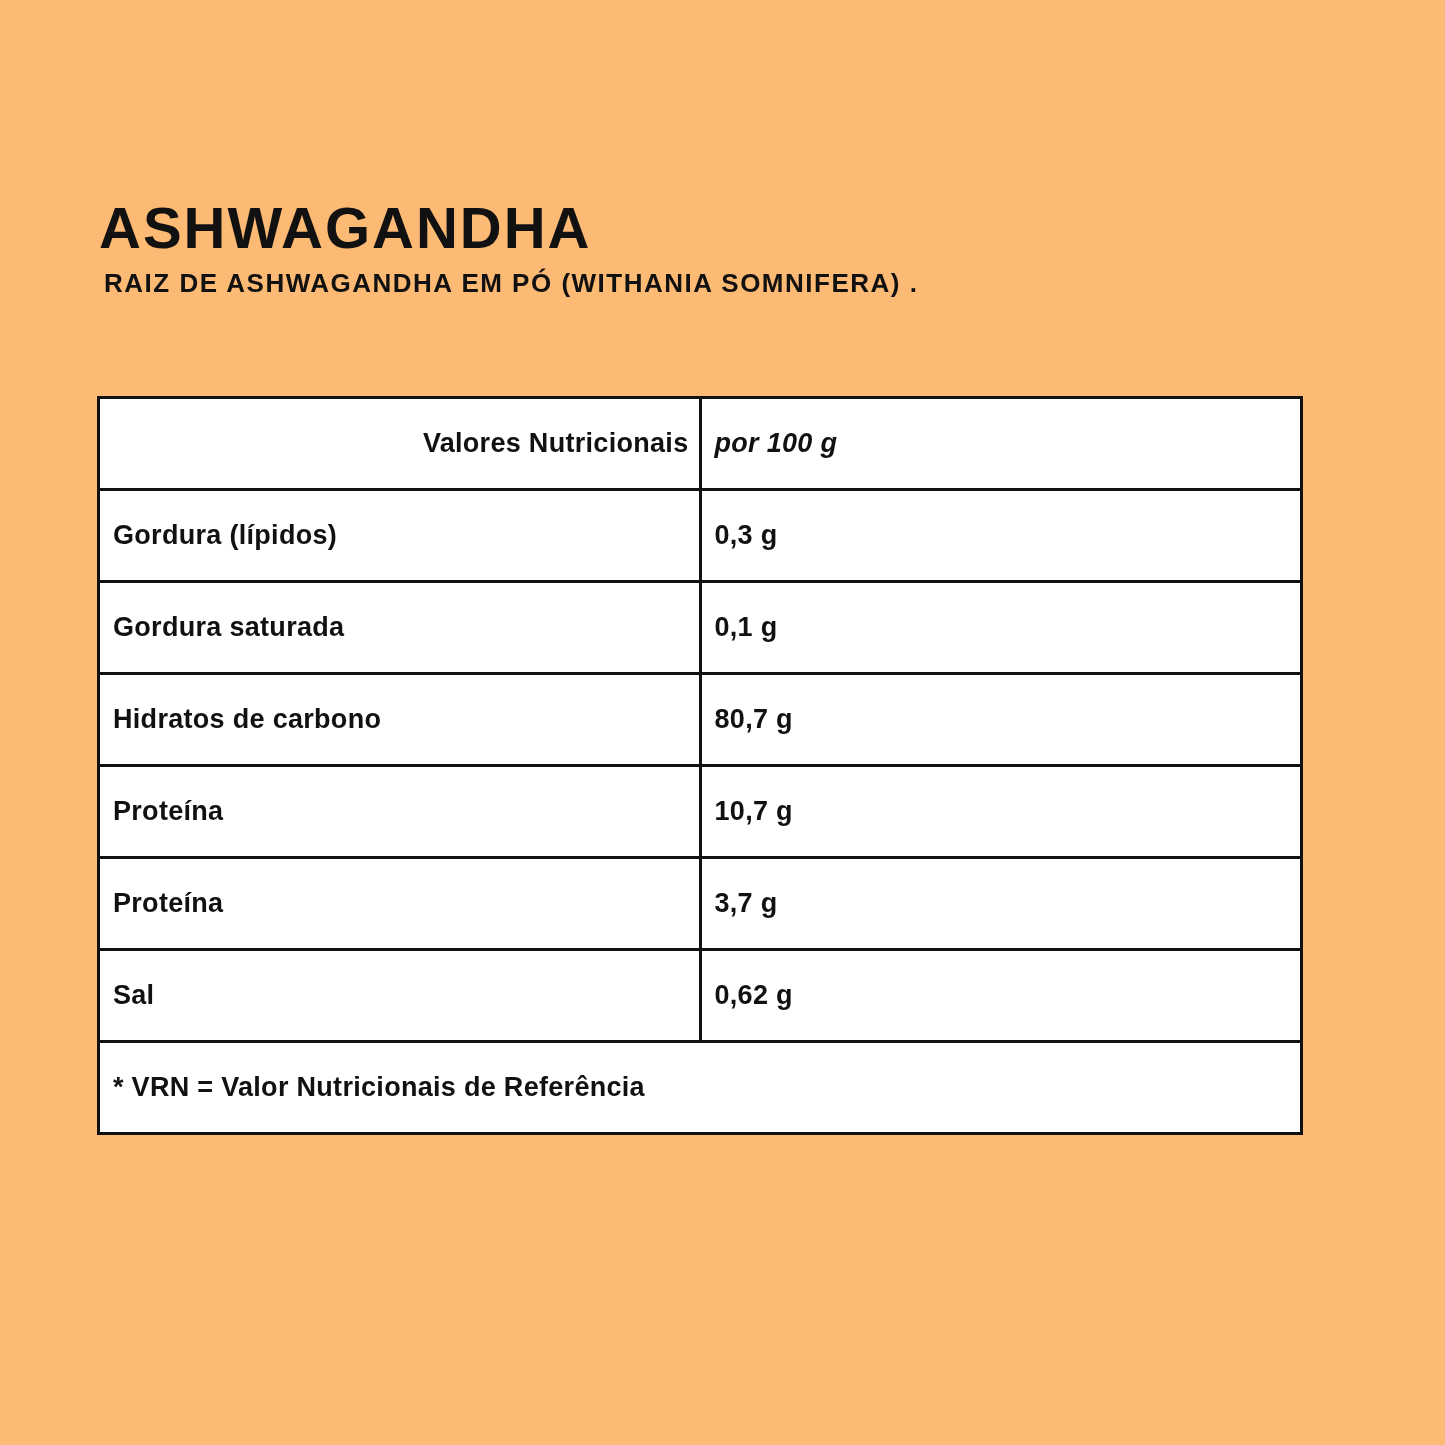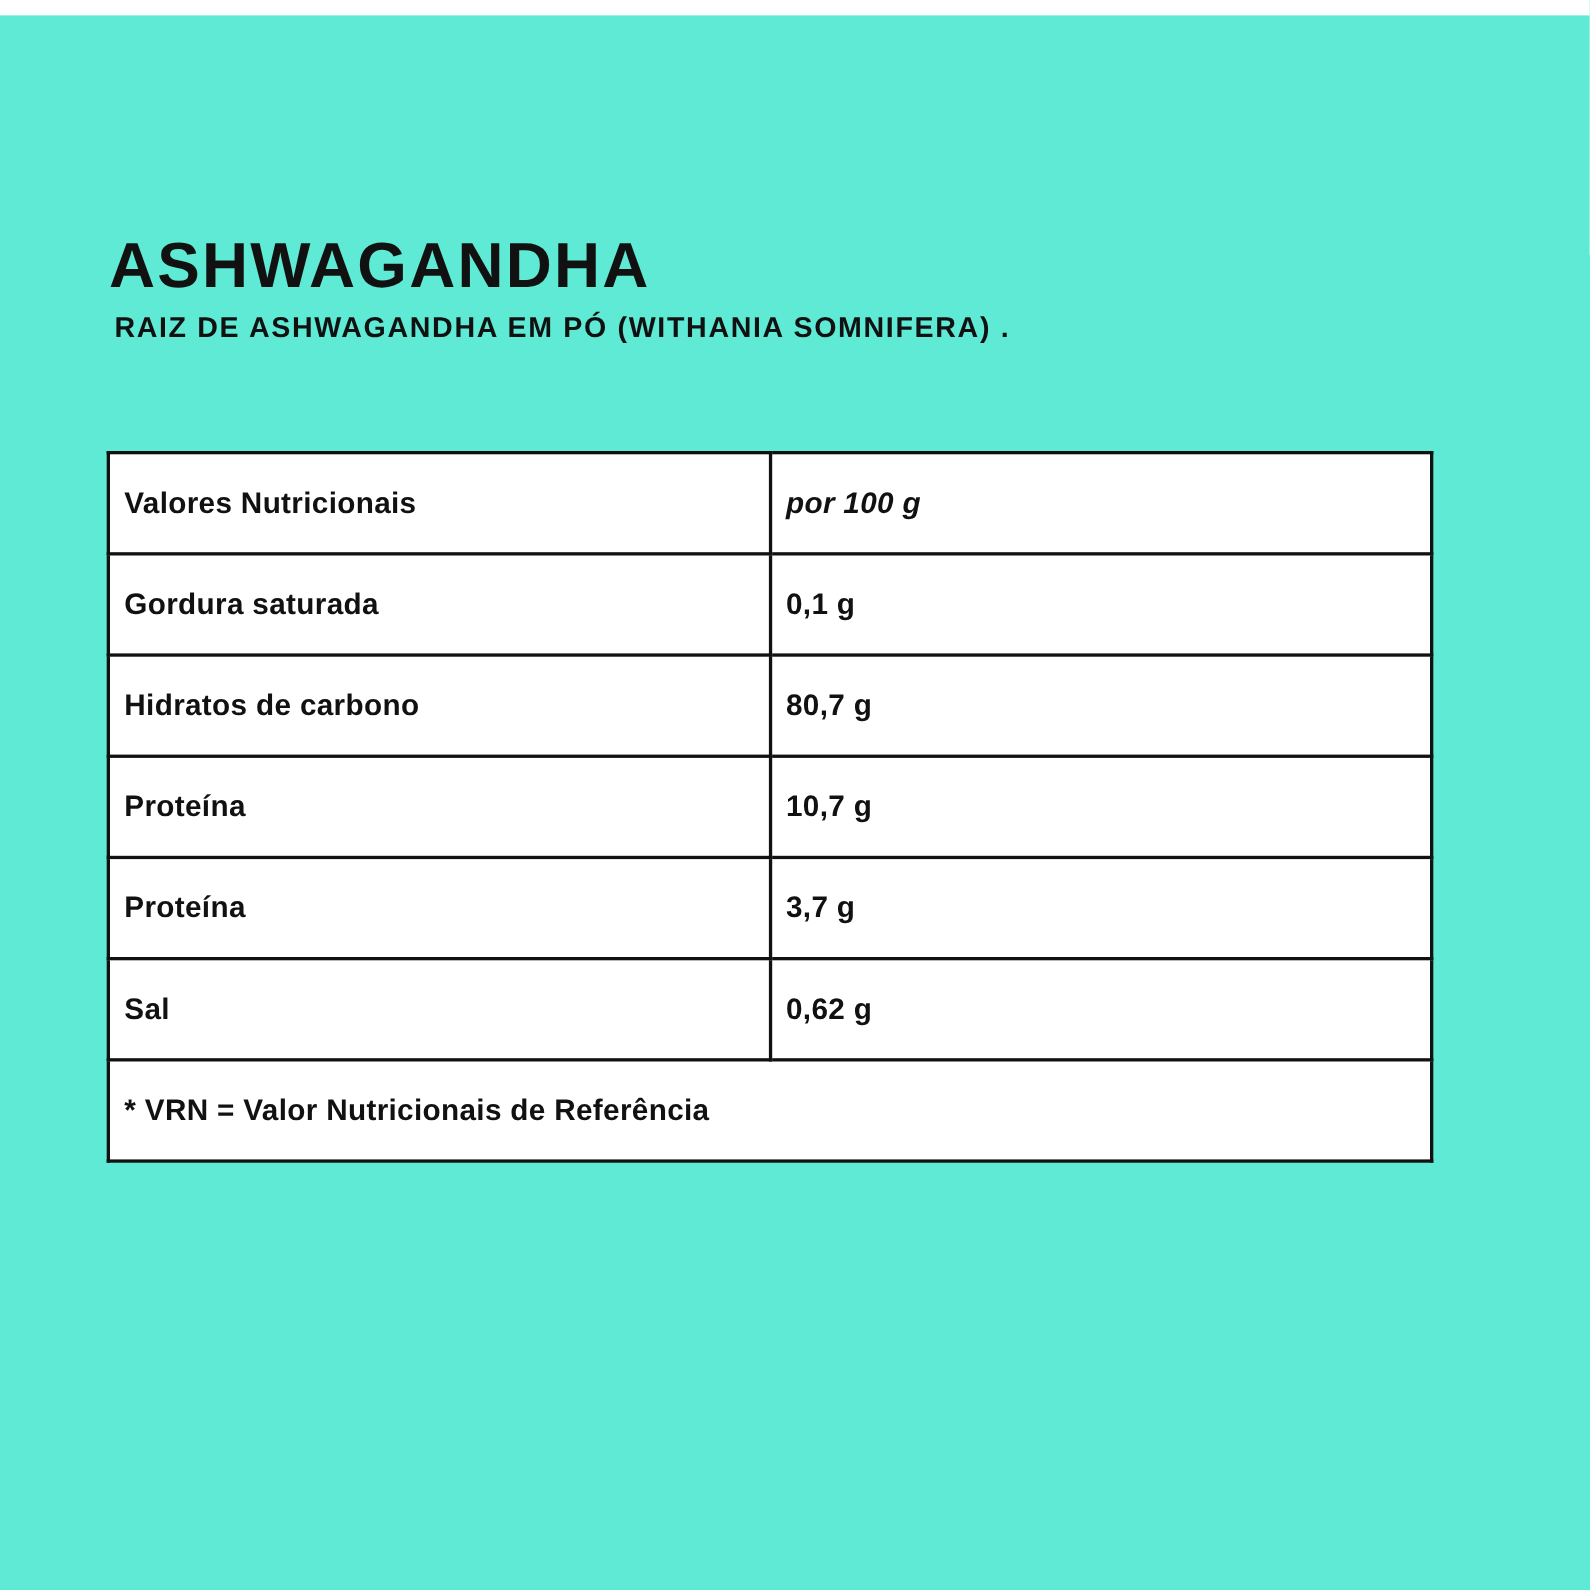--- a/index.html
+++ b/index.html
@@ -8,22 +8,21 @@
     width: 1445px;
     height: 1445px;
     font-family: "Liberation Sans", "DejaVu Sans", sans-serif;
     color: #111111;
     position: relative;
     overflow: hidden;
   }
   .page {
     position: absolute;
     inset: 0;
-    background: #5eead4;
-    margin-top: 14px;
+    background: #fdba74;
   }
   .title {
     position: absolute;
     left: 99px;
     top: 194px;
     font-size: 58px;
     font-weight: 700;
     letter-spacing: 2px;
     color: #111111;
     white-space: nowrap;
@@ -54,20 +53,21 @@
     font-size: 27px;
     font-weight: 700;
     color: #111111;
     vertical-align: middle;
     letter-spacing: 0.3px;
     background: #ffffff;
   }
   td.header-label {
     vertical-align: top;
     padding-top: 10px;
+    text-align: right;
   }
   td.header-value {
     vertical-align: middle;
     padding-top: 10px;
     font-style: italic;
   }
   td.footnote-cell {
     height: 90px;
     vertical-align: middle;
   }
@@ -82,20 +82,24 @@
   <div class="subtitle">RAIZ DE ASHWAGANDHA EM PÓ (WITHANIA SOMNIFERA) .</div>
 
   <table class="nutrition-table">
     <tbody>
       <tr>
         <td class="header-label">Valores Nutricionais</td>
         <td class="header-value">por 100 g</td>
       </tr>
 
 
+      <tr>
+        <td>Gordura (lípidos)</td>
+        <td>0,3 g</td>
+      </tr>
 
       <tr>
         <td>Gordura saturada</td>
         <td>0,1 g</td>
       </tr>
 
       <tr>
         <td>Hidratos de carbono</td>
         <td>80,7 g</td>
       </tr>

